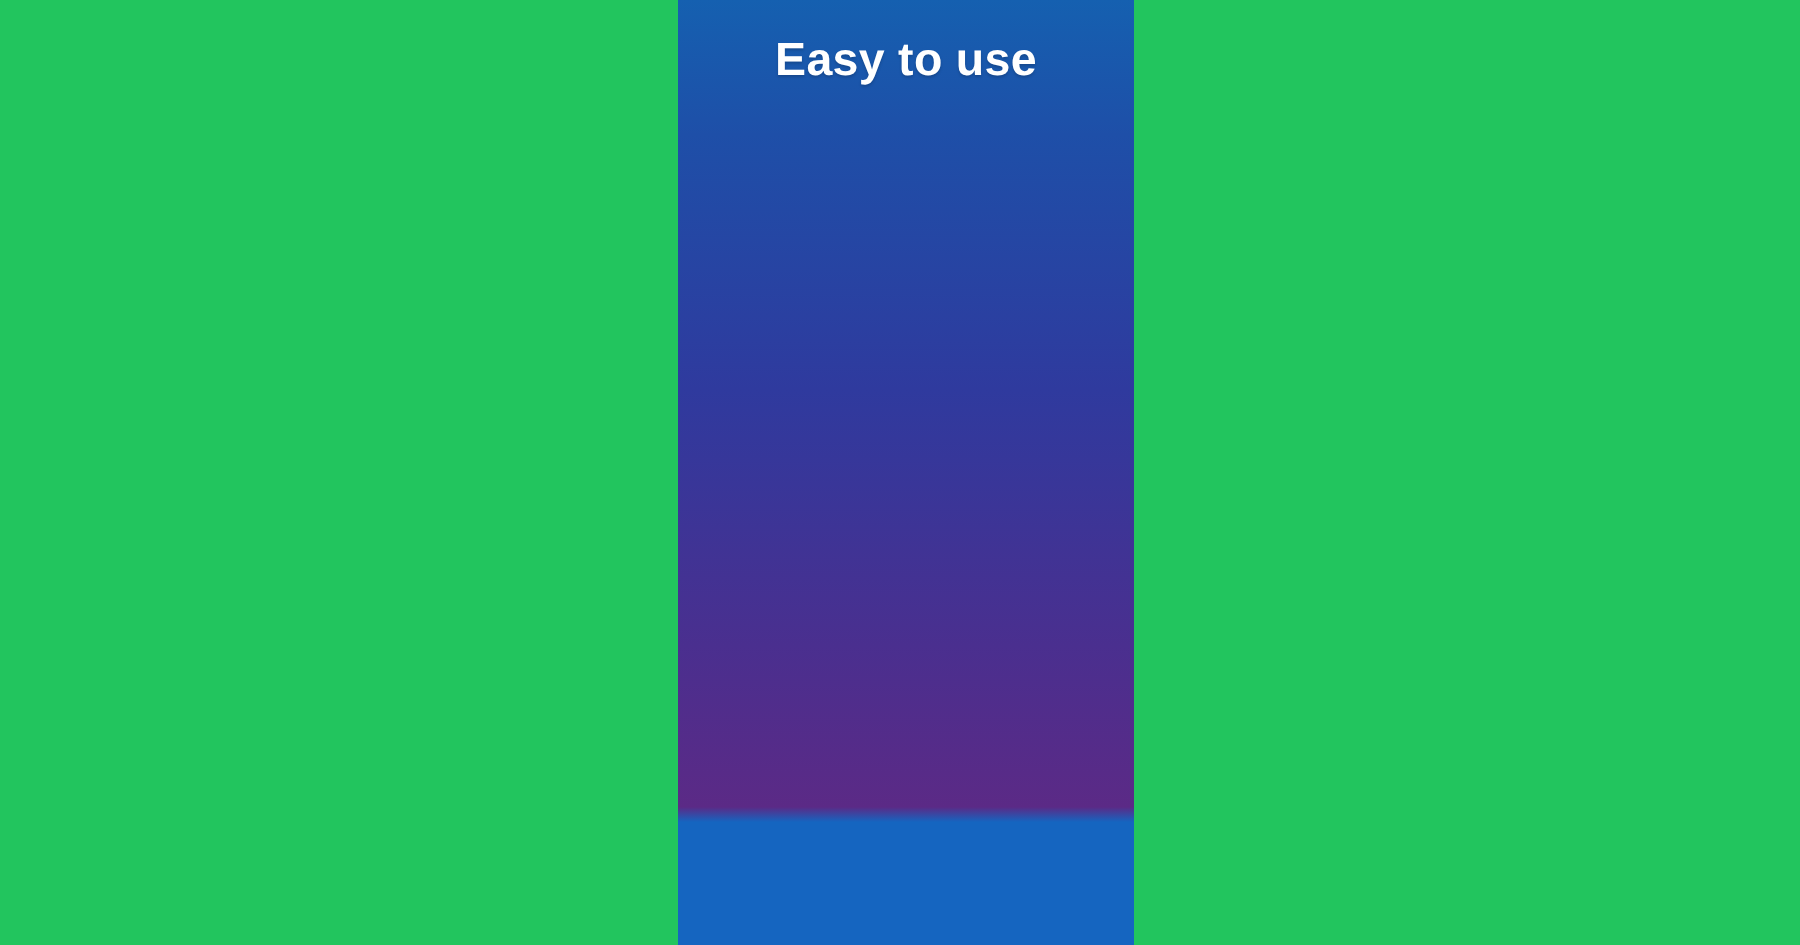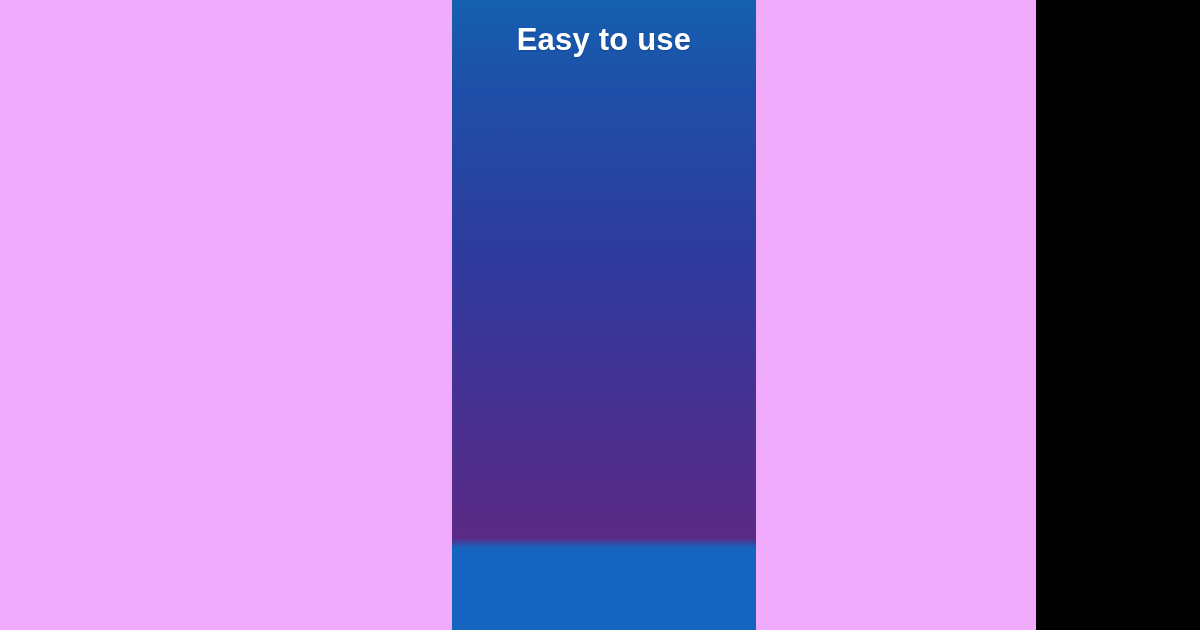--- a/index.html
+++ b/index.html
@@ -2,21 +2,21 @@
 <html><head>
 <meta charset="utf-8">
 <style>
   * { margin:0; padding:0; box-sizing:border-box; }
   html, body {
     width:1200px; height:630px;
     background:#000; overflow:hidden;
     font-family:"Liberation Sans", sans-serif;
   }
 
-  #stage { position:relative; width:1036px; height:630px; background:#f0abfc; }
+  #stage { position:relative; width:1200px; height:630px; background:#22c55e; }
 
   
   #promo {
     position:absolute; left:452px; top:0; width:304px; height:630px;
     background:
       linear-gradient(to bottom,
         #1560b0 0px,
         #1e4fa8 90px,
         #2f3a9e 260px,
         #4a2f8f 430px,

